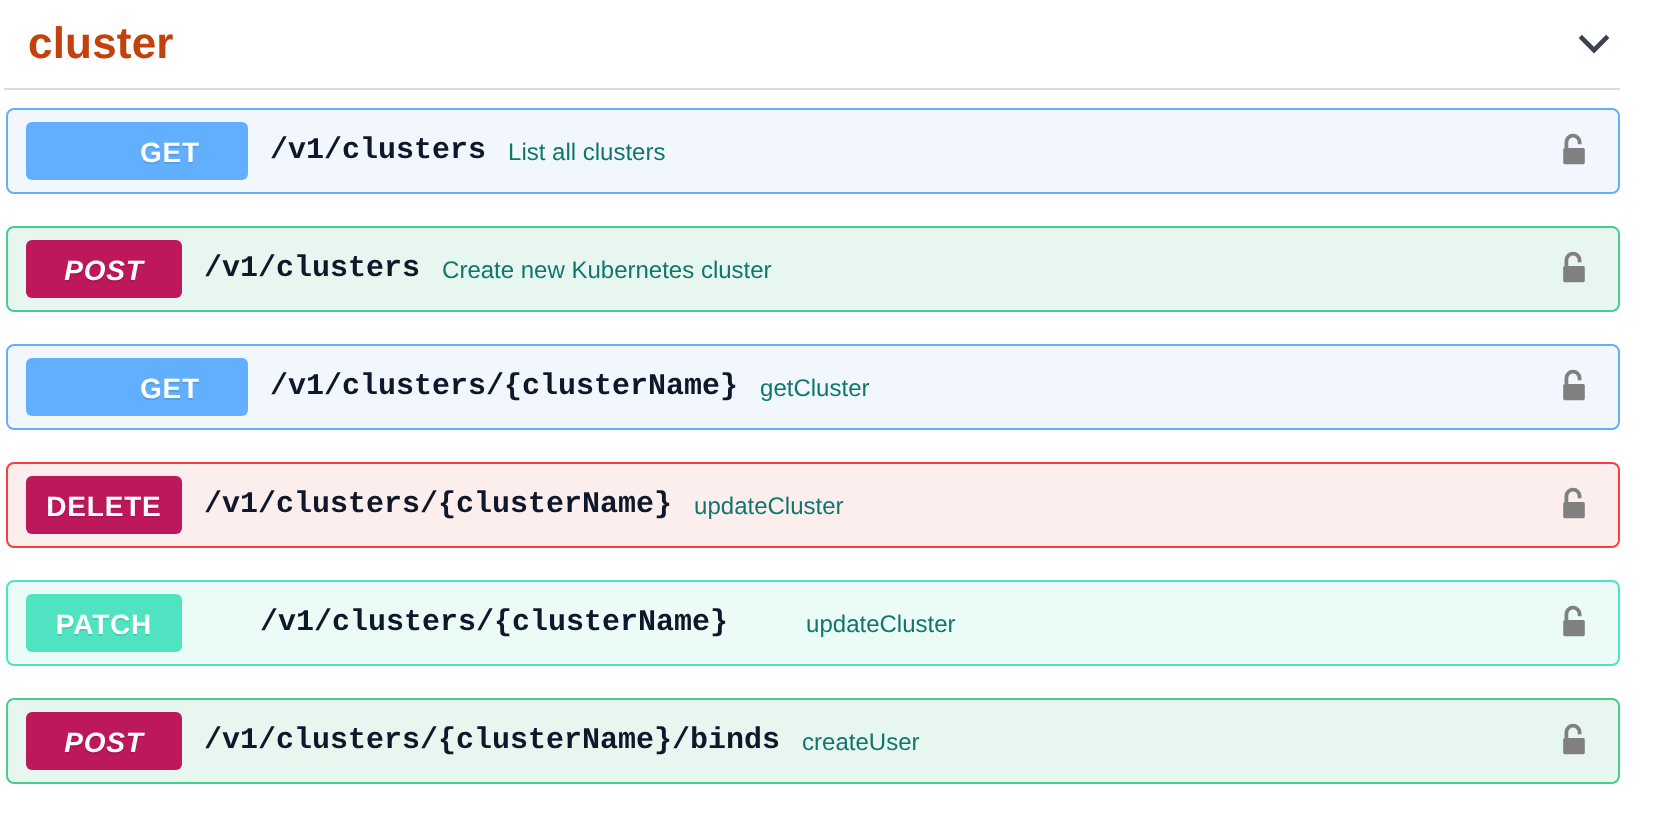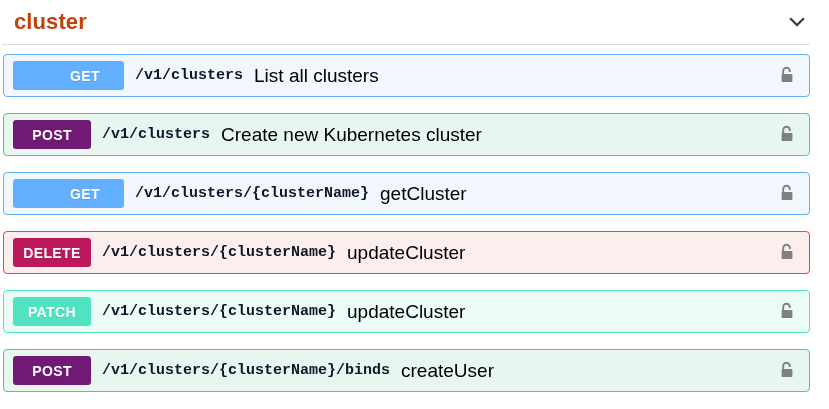--- a/index.html
+++ b/index.html
@@ -81,44 +81,44 @@
   }
   .op-path {
     font-family: "Liberation Mono", monospace;
     font-size: 15px;
     font-weight: bold;
     color: #0f172a;
     margin-left: 11px;
     white-space: nowrap;
   }
   .op-summary {
-    font-size: 19px;
-    color: #000000;
+    font-size: 12px;
+    color: #0f766e;
     margin-left: 11px;
     white-space: nowrap;
     flex: 1;
   }
   .lock-wrap {
     width: 20px;
     height: 24px;
     display: flex;
     align-items: center;
     justify-content: center;
     margin-left: auto;
   }
   .lock-wrap svg { display: block; }
 
   
   .m-get    { background: #f2f7fd; border-color: #61affe; }
   .m-get    .op-badge { background: #61affe; padding-left: 33px; }
   .m-post   { background: #e8f6f0; border-color: #49cc90; }
-  .m-post   .op-badge { background: #701a75; }
+  .m-post   .op-badge { background: #be185d; font-style: italic; }
   .m-delete { background: #fdeeee; border-color: #f93e3e; }
   .m-delete .op-badge { background: #be185d; }
-  .m-patch  { background: #ebfbf6; border-color: #50e3c2; }
+  .m-patch  { background: #ebfbf6; border-color: #50e3c2; gap: 28px; }
   .m-patch  .op-badge { background: #50e3c2; }
 </style>
 </head>
 <body>
 
 <div class="tag-block">
 
   <div class="tag-header">
     <span class="tag-title">cluster</span>
     <span class="chevron-wrap">

